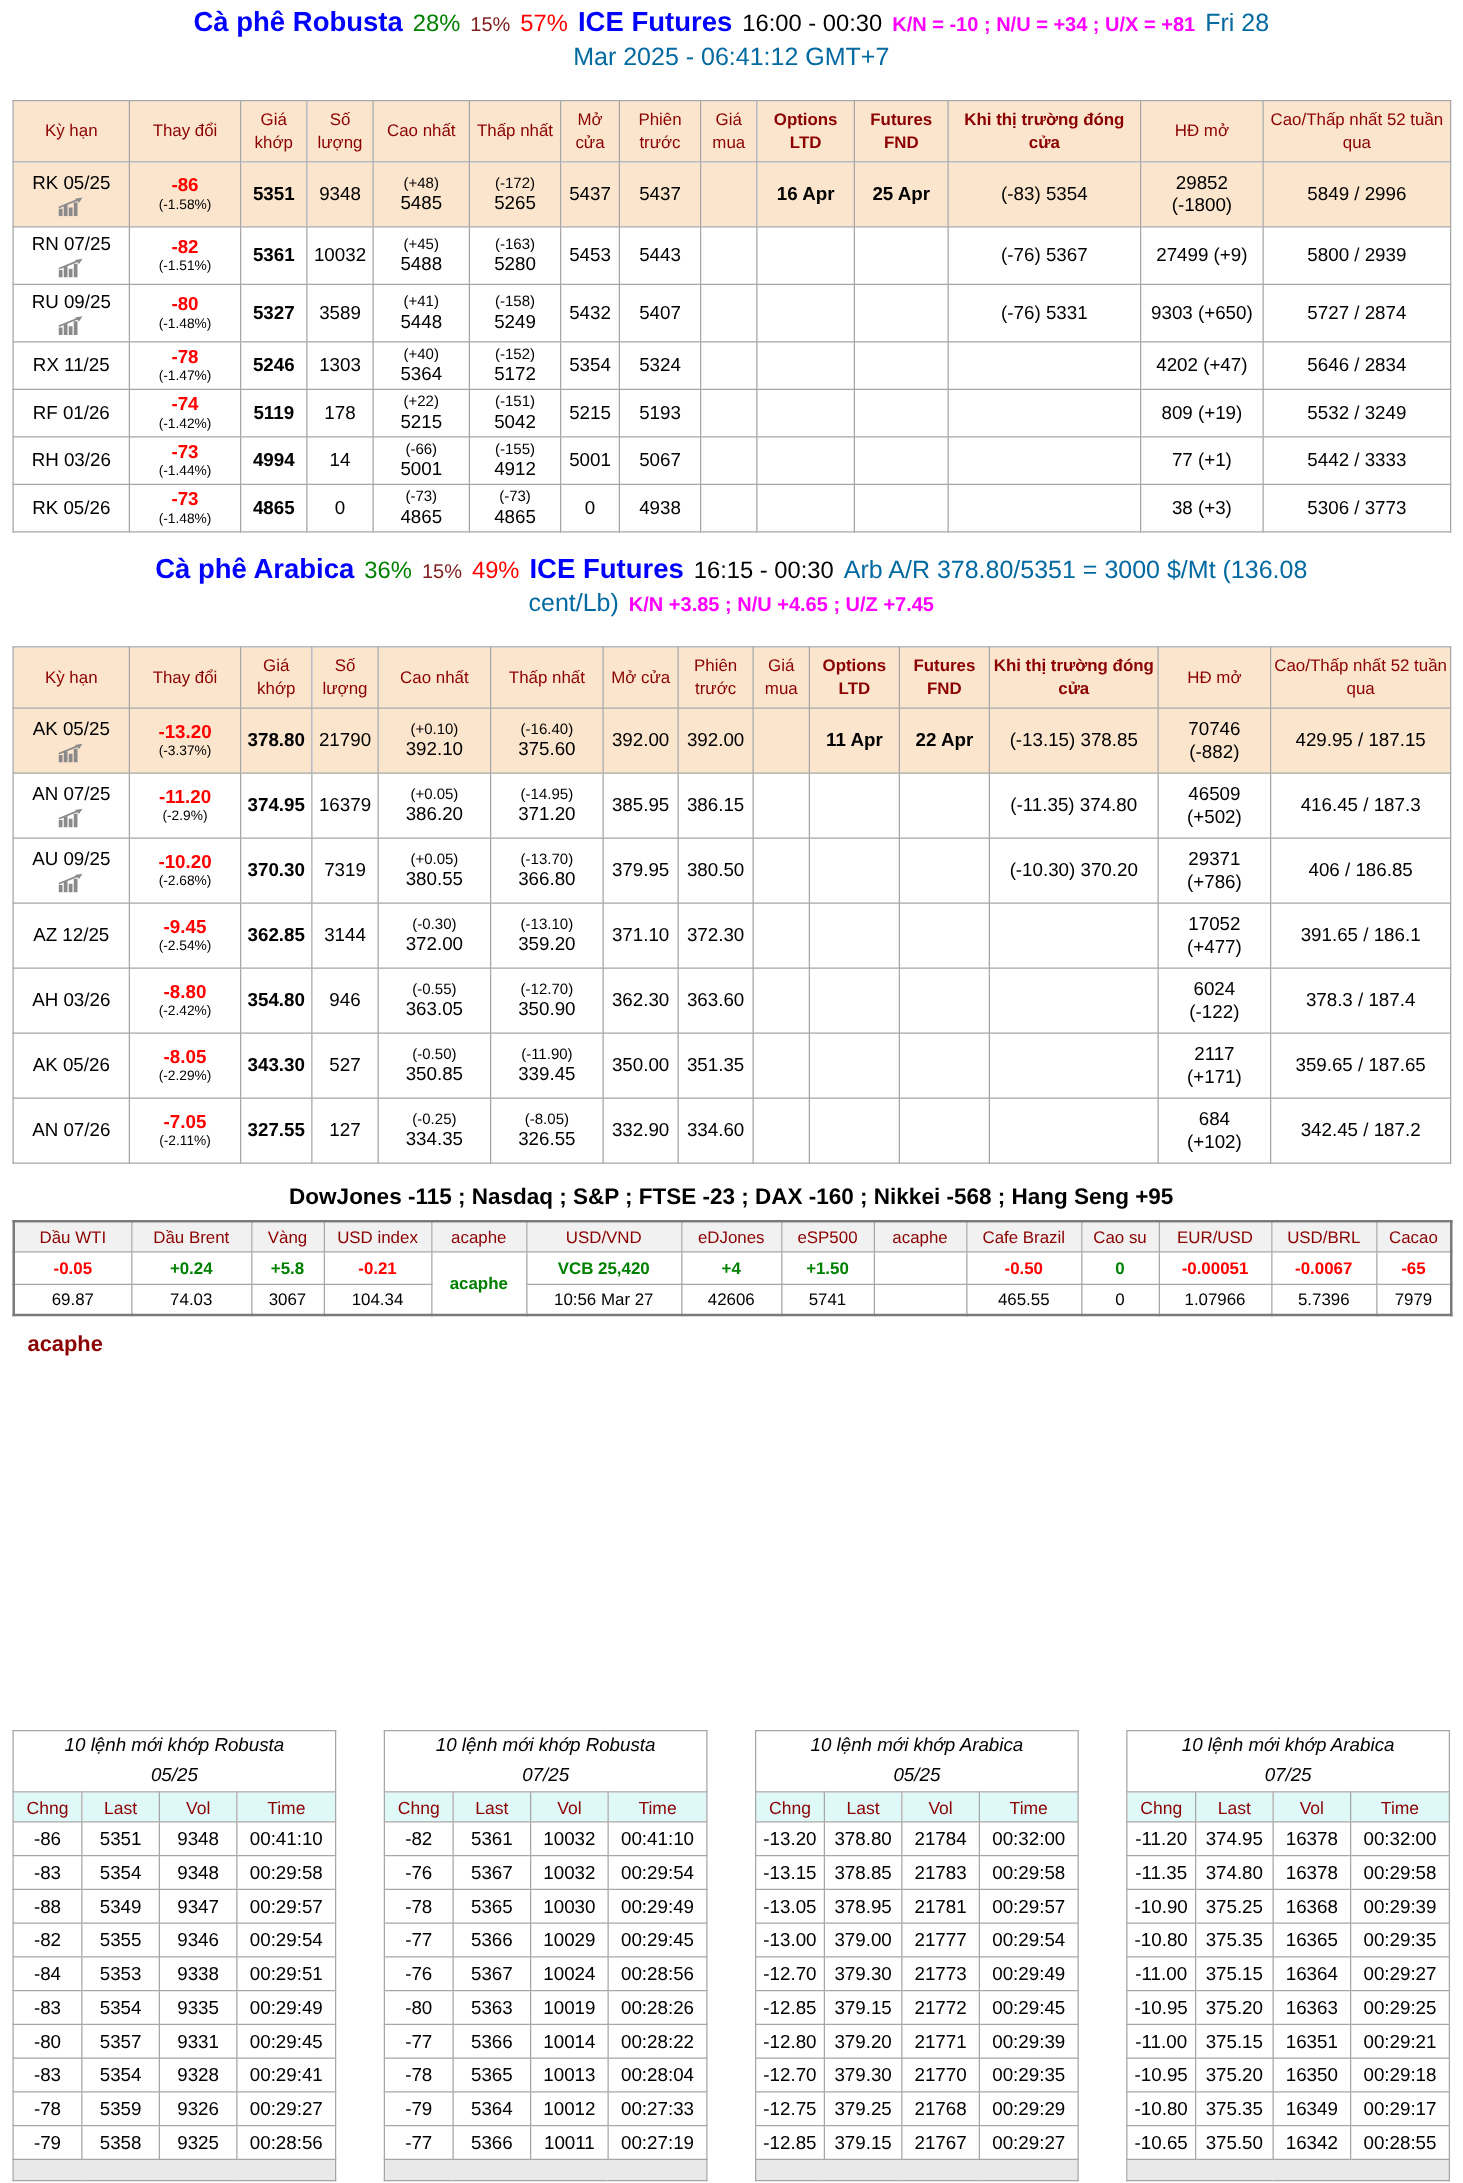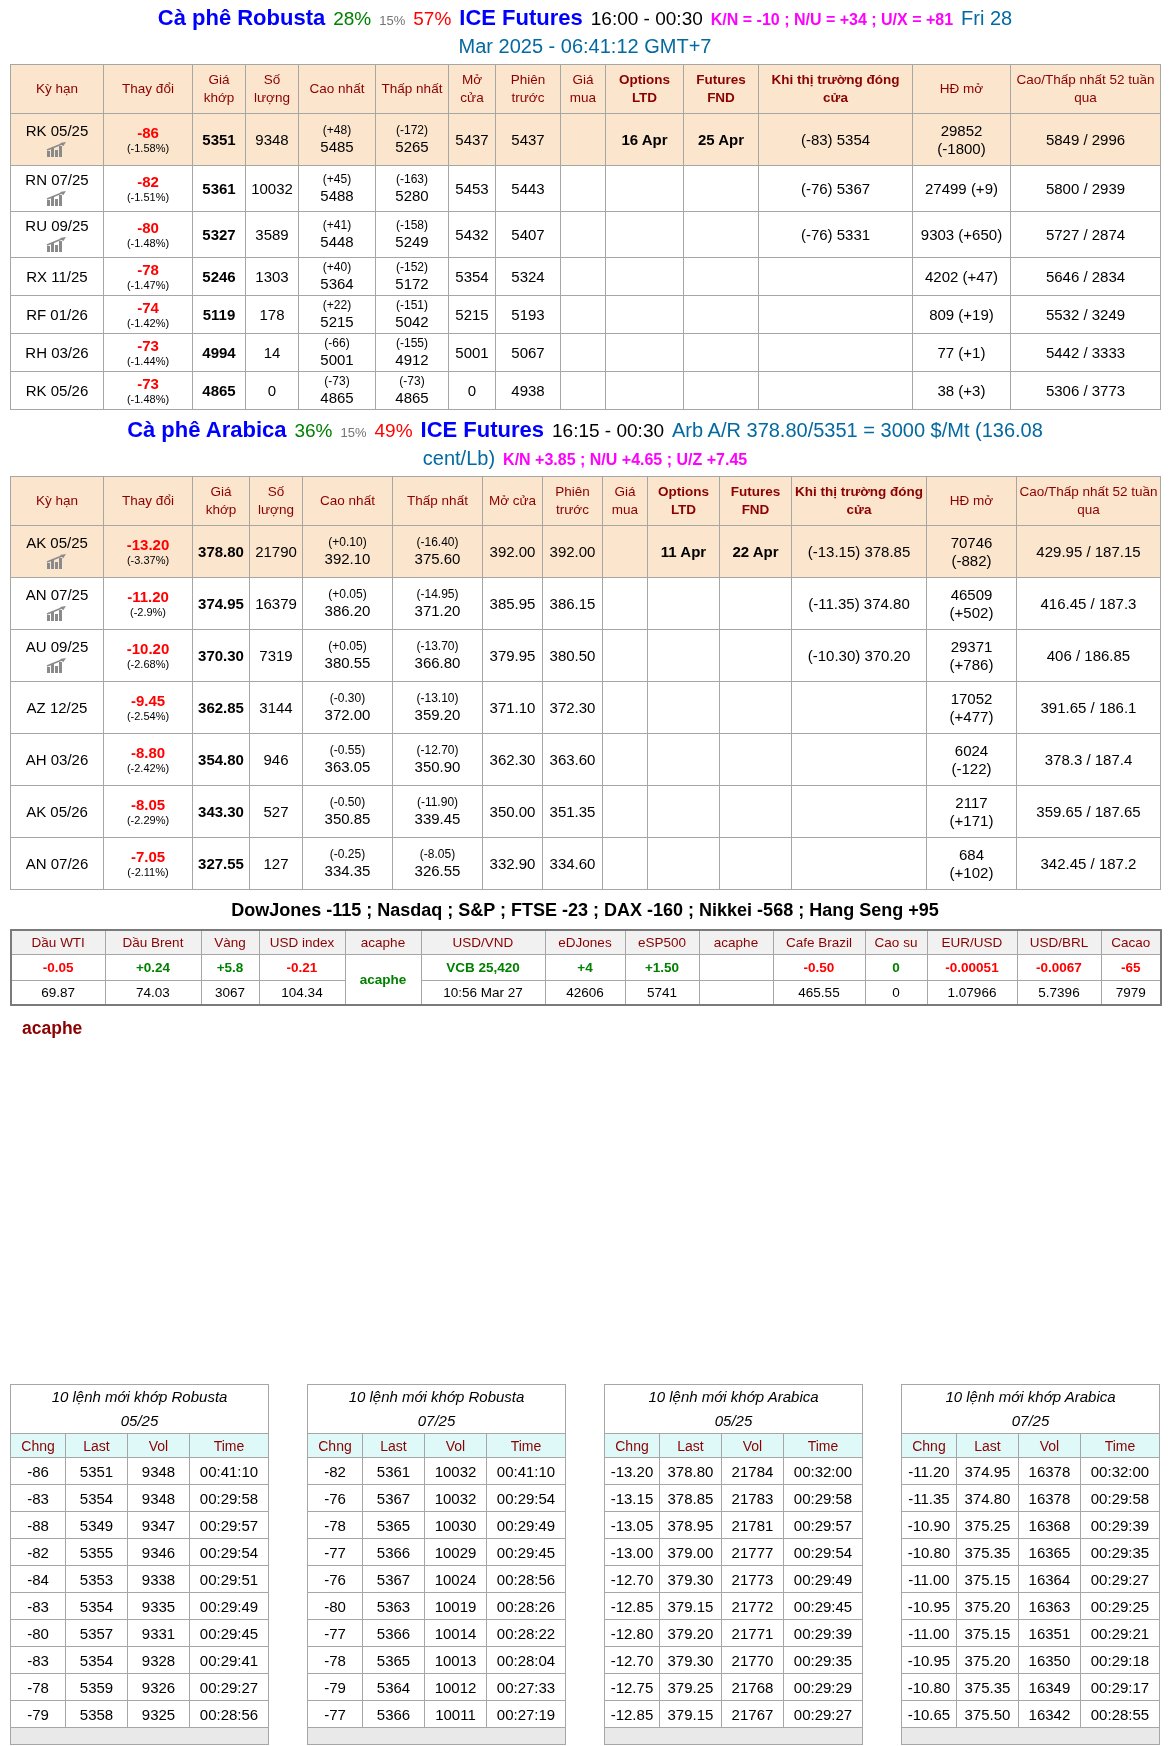--- a/index.html
+++ b/index.html
@@ -4,28 +4,28 @@
 <style>
   html,body{margin:0;padding:0;background:#fff;}
   .page{position:relative;width:1170px;height:1746px;overflow:hidden;
         font-family:"Liberation Sans","DejaVu Sans",sans-serif;color:#000;}
   
   .hline{text-align:center;white-space:nowrap;}
   .hline.first{padding-top:5px;}
   .hline span{margin:0 4px;}
   .ttl{color:#0000FF;font-weight:bold;font-size:22px;}
   .pctg{color:#008000;font-size:19px;}
-  .pctk{color:#737373;font-size:13px;}
+  .pctk{color:#7f1d1d;font-size:16px;}
   .pctr{color:#FF0000;font-size:19px;}
   .sess{color:#000;font-size:19px;}
   .mag{color:#FF00FF;font-weight:bold;font-size:16px;}
   .dred{color:#0369a1;font-weight:normal;font-size:20px;}
   .hline2{text-align:center;padding:4px 0 6px 0;}
   
-  .fwrap{margin:0 10px;}
+  .fwrap{margin:16px 10px;}
   table{border-collapse:collapse;table-layout:fixed;}
   .fut{width:1150px;border:1px solid #8c8c8c;}
   .fut th,.fut td{border:1px solid #a6a6a6;text-align:center;vertical-align:middle;
                   padding:1px 2px;overflow:hidden;}
   .fut th{background:#FBE5CD;color:#8B0000;font-weight:normal;font-size:13.5px;
           line-height:1.35;height:46px;}
   .fut th.b{font-weight:bold;}
   .fut td{font-size:15px;line-height:1.2;}
   .fut tr.hl td{background:#FBE5CD;}
   .b{font-weight:bold;}

